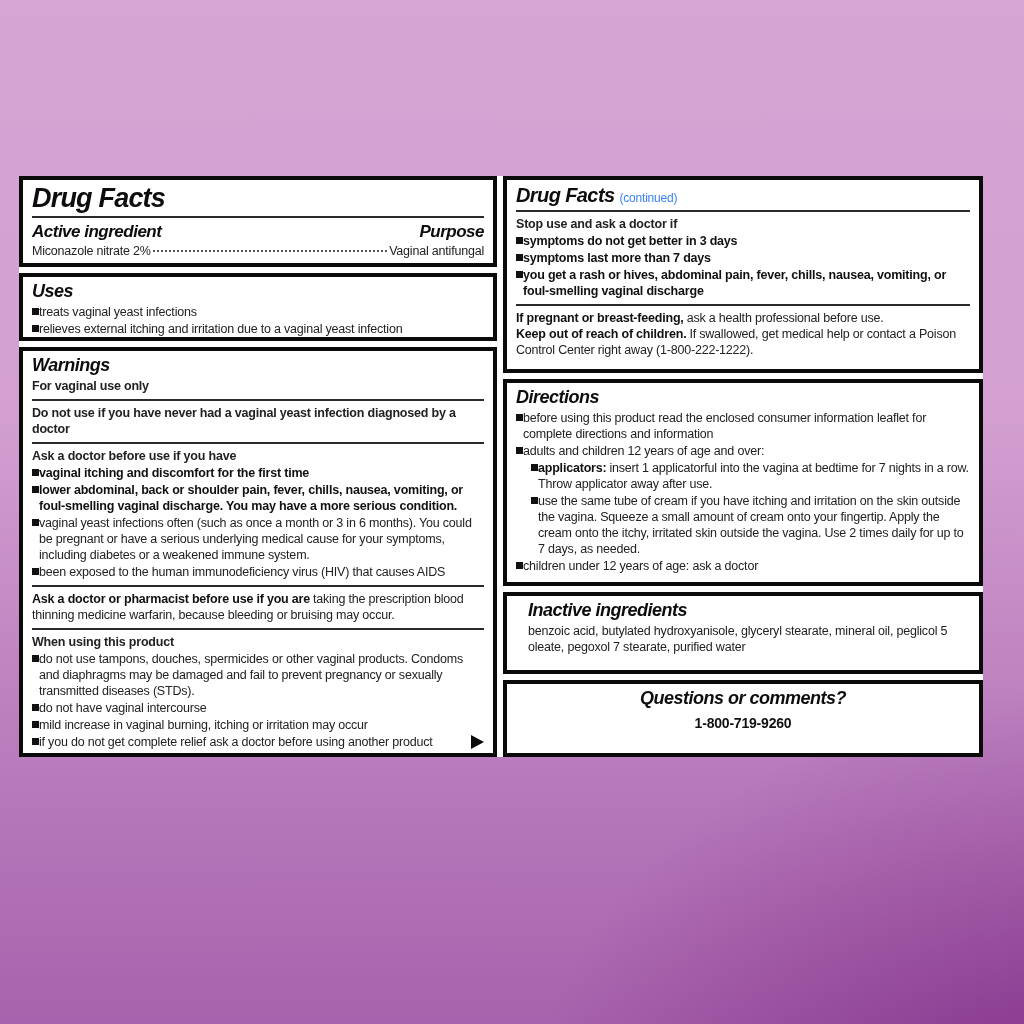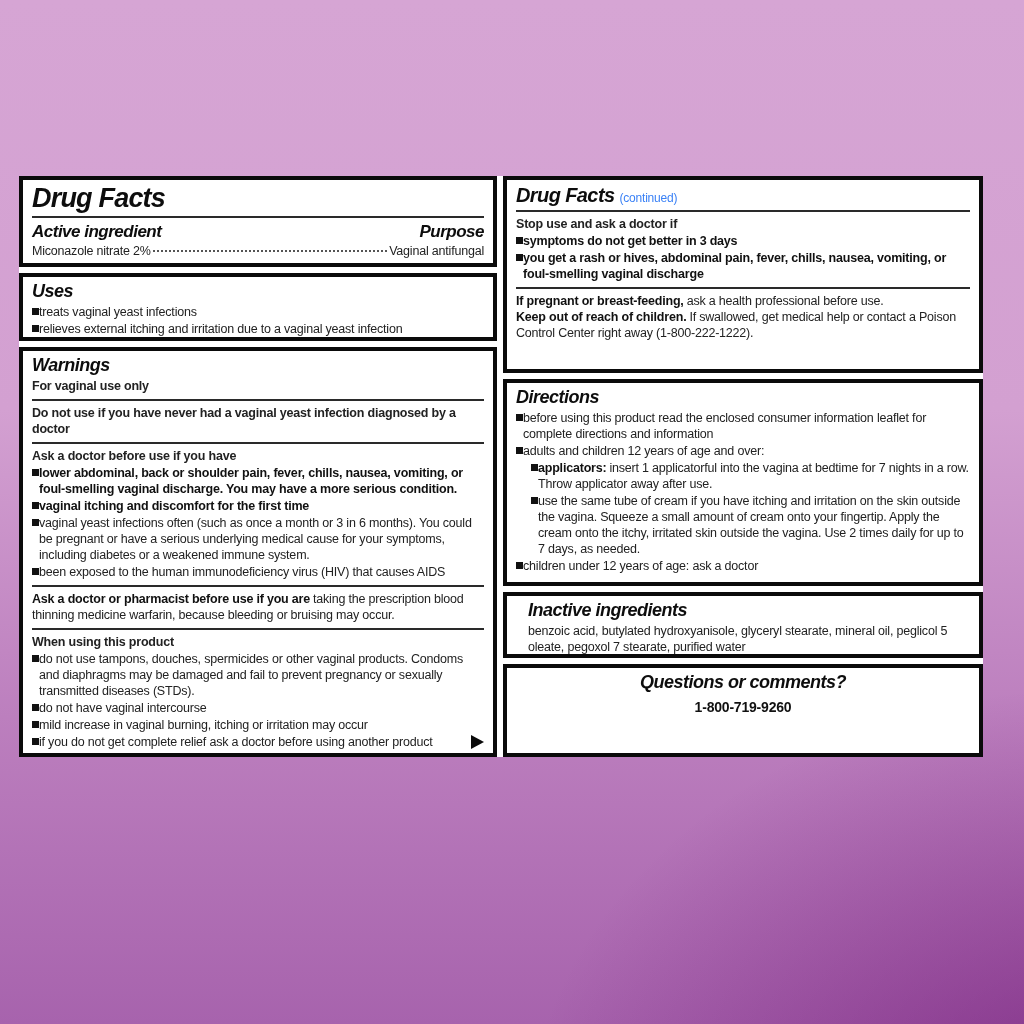--- a/index.html
+++ b/index.html
@@ -45,21 +45,21 @@
   .q-row { display: flex; align-items: center; gap: 4px; height: 100%; flex-direction: column; }
   .q-h { font-size: 18px; font-weight: bold; font-style: italic; letter-spacing: -0.5px; color: #0d0d0d; }
   .q-phone { font-size: 14px; font-weight: bold; letter-spacing: -0.2px; color: #111; padding-top: 2px; }
   
   .lbox1 { height: 91px; }
   .lbox2 { height: 68px; }
   .lbox3 { flex: 1; }
   .rbox1 { height: 197px; }
   .rbox2 { height: 207px; }
   .rbox3 { height: 49px; }
-  .rbox4 { height: 66px; padding-left: 21px; }
+  .rbox4 { height: 82px; padding-left: 21px; }
   .rbox5 { flex: 1; }
   .cont-title-row { display: flex; align-items: baseline; gap: 5px; }
   .cont-title { font-size: 20px; font-weight: bold; font-style: italic; letter-spacing: -0.6px; color: #0d0d0d; }
   .cont-suffix { font-size: 12px; color: #3b82f6; letter-spacing: -0.2px; }
 </style>
 </head>
 <body>
 
 <div class="panel">
 
@@ -93,25 +93,25 @@
 
     <div class="box lbox3">
       <div class="sec-h">Warnings</div>
       <div class="tight-p b">For vaginal use only</div>
       <hr class="rule">
       <div class="tight-p b">Do not use if you have never had a vaginal yeast infection diagnosed by a doctor</div>
       <hr class="rule">
       <div class="tight-p b">Ask a doctor before use if you have</div>
       <div class="bullet">
         <span class="sq"></span>
+        <span class="bt b">vaginal itching and discomfort for the first time</span>
+      </div>
+      <div class="bullet">
+        <span class="sq"></span>
         <span class="bt b">lower abdominal, back or shoulder pain, fever, chills, nausea, vomiting, or foul-smelling vaginal discharge. You may have a more serious condition.</span>
-      </div>
-      <div class="bullet">
-        <span class="sq"></span>
-        <span class="bt b">vaginal itching and discomfort for the first time</span>
       </div>
       <div class="bullet">
         <span class="sq"></span>
         <span class="bt">vaginal yeast infections often (such as once a month or 3 in 6 months). You could be pregnant or have a serious underlying medical cause for your symptoms, including diabetes or a weakened immune system.</span>
       </div>
       <div class="bullet">
         <span class="sq"></span>
         <span class="bt">been exposed to the human immunodeficiency virus (HIV) that causes AIDS</span>
       </div>
       <hr class="rule">
@@ -148,20 +148,24 @@
         <span class="cont-suffix">(continued)</span>
       </div>
       <hr class="title-rule">
       <div class="tight-p b">Stop use and ask a doctor if</div>
       <div class="bullet">
         <span class="sq"></span>
         <span class="bt b">symptoms do not get better in 3 days</span>
       </div>
       <div class="bullet">
         <span class="sq"></span>
+        <span class="bt b">symptoms last more than 7 days</span>
+      </div>
+      <div class="bullet">
+        <span class="sq"></span>
         <span class="bt b">you get a rash or hives, abdominal pain, fever, chills, nausea, vomiting, or foul-smelling vaginal discharge</span>
       </div>
       <hr class="rule">
       <div class="tight-p mixed">
         <span class="b">If pregnant or breast-feeding,</span><span>ask a health professional before use.</span>
       </div>
       <div class="tight-p mixed">
         <span class="b">Keep out of reach of children.</span><span>If swallowed, get medical help or contact a Poison Control Center right away (1-800-222-1222).</span>
       </div>
     </div>

